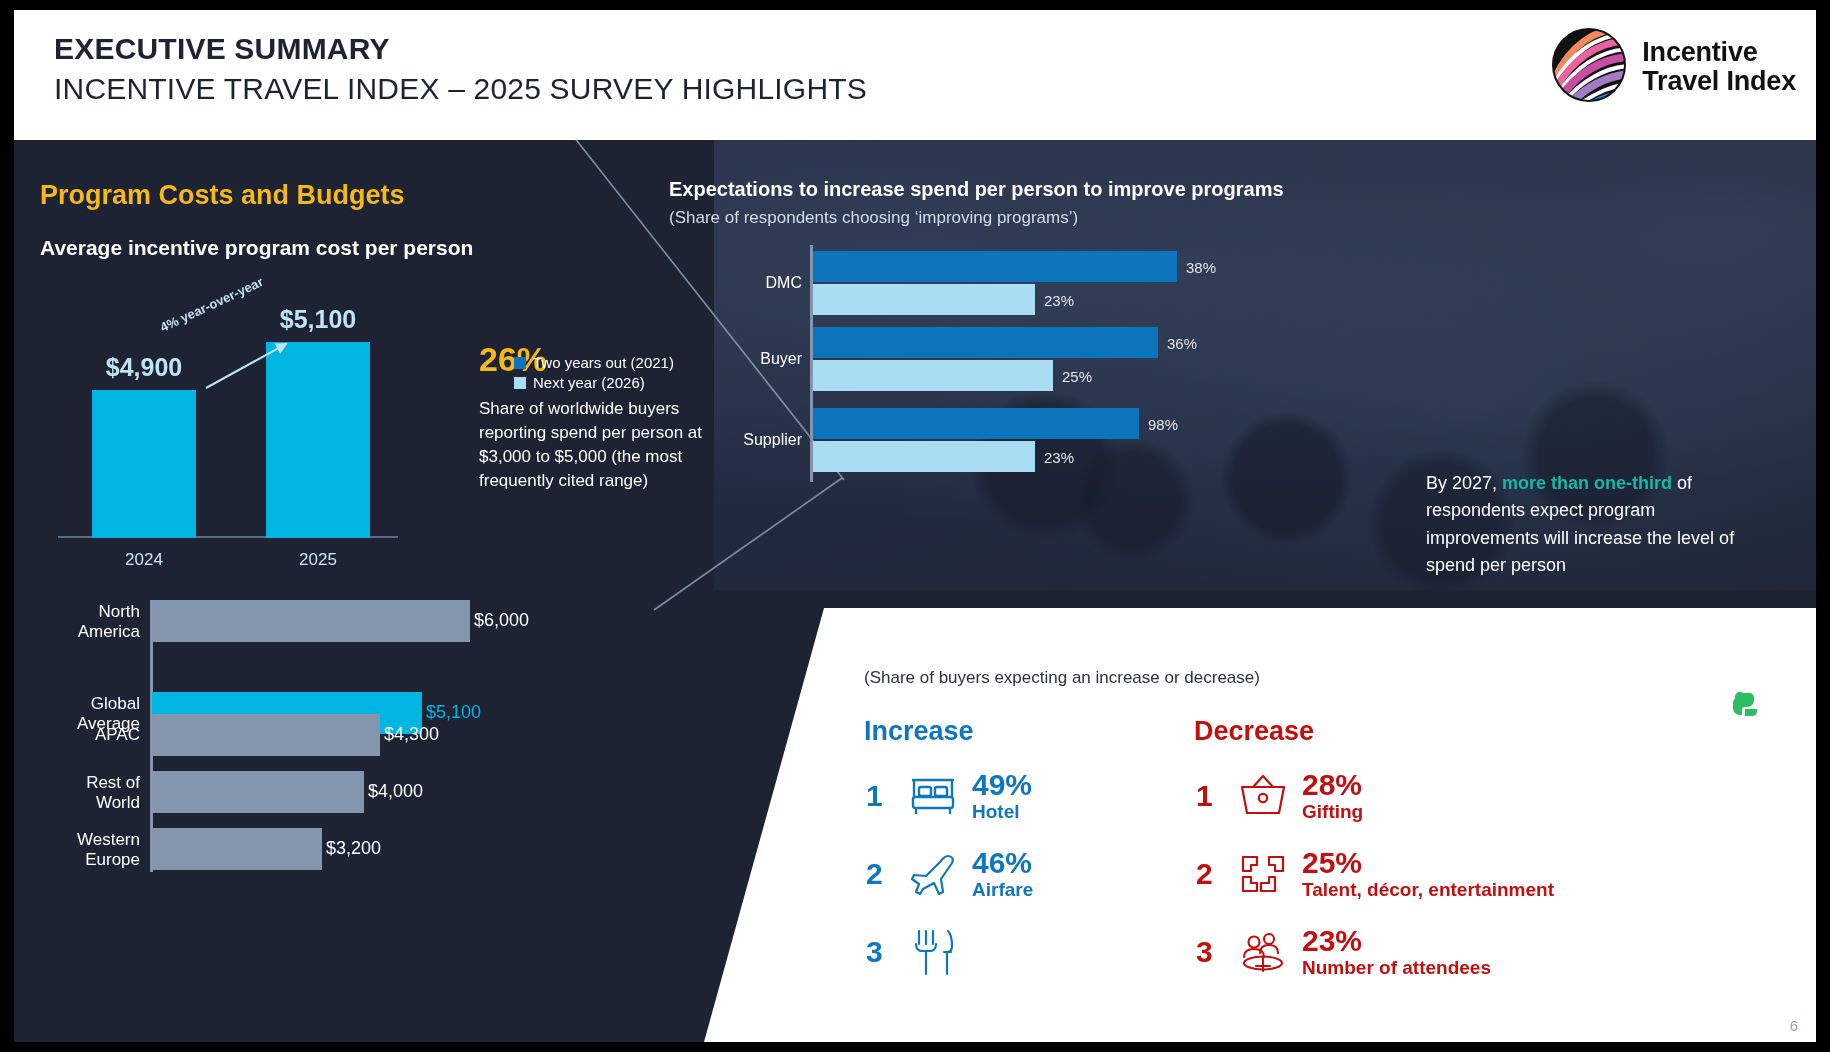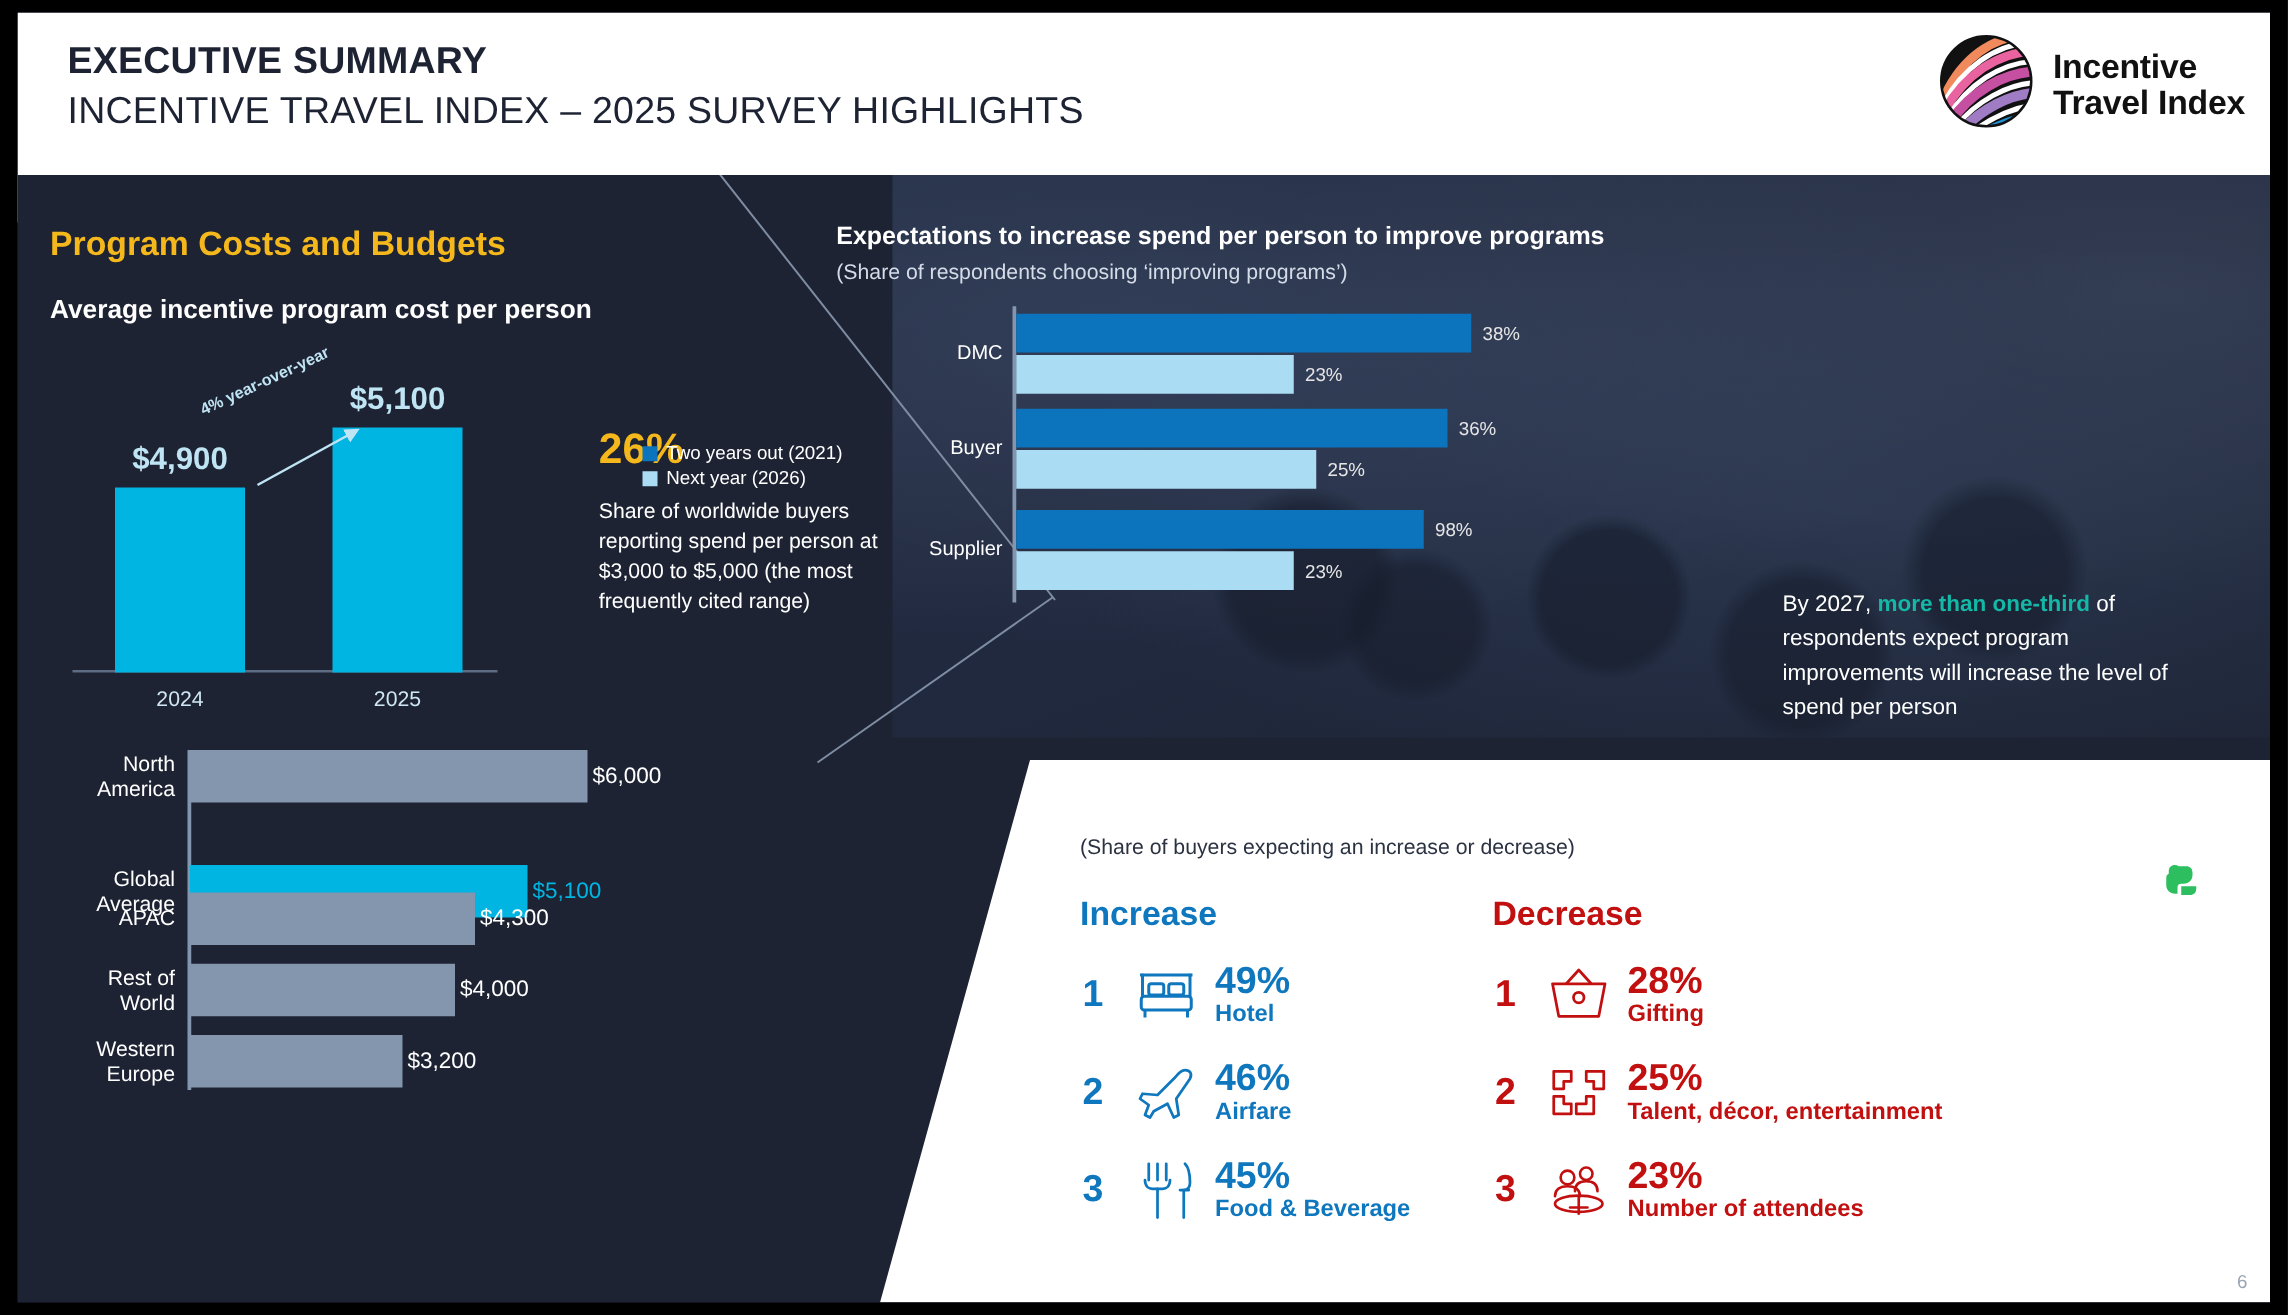--- a/index.html
+++ b/index.html
@@ -393,24 +393,20 @@
         <div class="item-rank inc-c">3</div>
         <div class="item-icon">
           <svg width="44" height="48" viewBox="0 0 44 48" fill="none" stroke="#0f77bd" stroke-width="2.2" stroke-linecap="round">
             <path d="M8 3 V16 M15 3 V16 M22 3 V16"></path>
             <path d="M5 16 C5 21 8 23 11 23 H19 C22 23 25 21 25 16"></path>
             <path d="M15 23 V46"></path>
             <path d="M37 3 C40 6 41 12 41 18 C41 22 39 24 36 24 V46"></path>
             <path d="M33 24 H40"></path>
           </svg>
         </div>
-        <div class="item-txt">
-          <div class="item-pct inc-c">45%</div>
-          <div class="item-lbl inc-c">Food &amp; Beverage</div>
-        </div>
       </div>
 
       <div class="item" style="left:492px;top:160px;">
         <div class="item-rank dec-c">1</div>
         <div class="item-icon">
           <svg width="52" height="46" viewBox="0 0 52 46" fill="none" stroke="#c20f0f" stroke-width="2.2" stroke-linejoin="round">
             <path d="M5 14 H47 L42 40 H10 Z"></path>
             <path d="M16 14 L26 3 L36 14"></path>
             <circle cx="26" cy="25" r="4.2"></circle>
           </svg>

